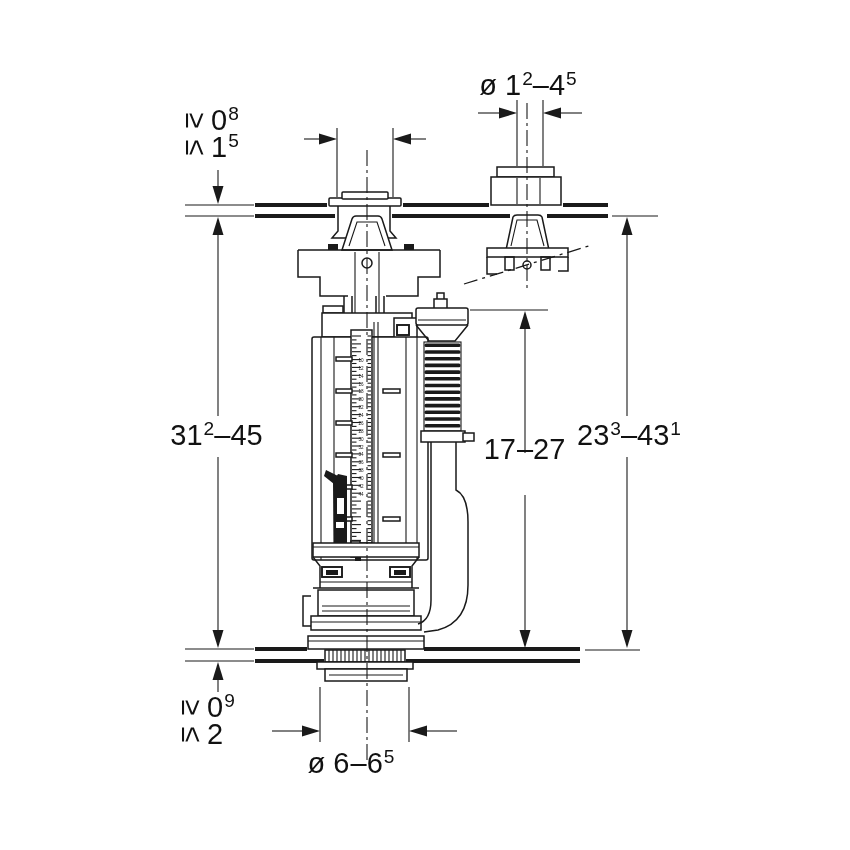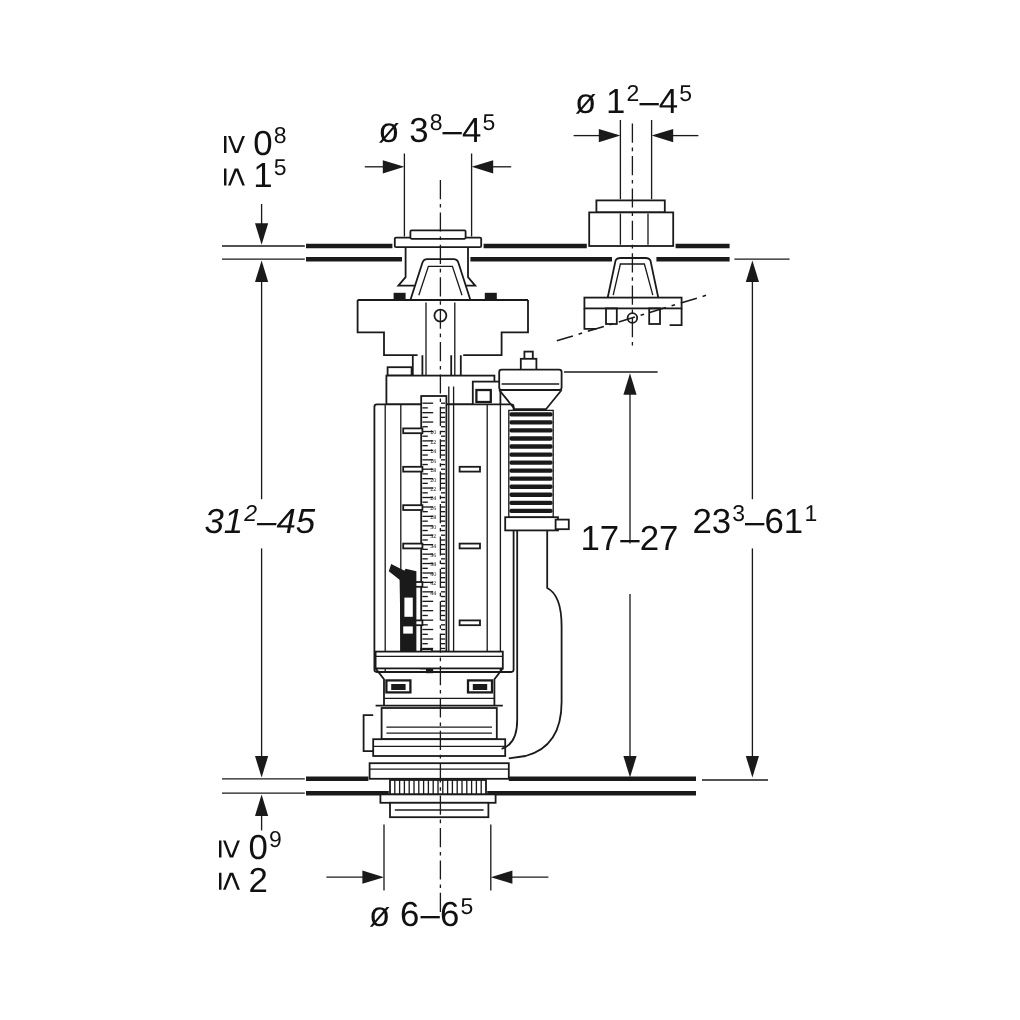--- a/index.html
+++ b/index.html
@@ -349,34 +349,31 @@
     <polygon class="arrow" points="409,731 427,725.5 427,736.5"></polygon>
     <line class="thin" x1="426" y1="731" x2="457" y2="731"></line>
   </g>
 </svg>
 
   <div class="dim-label" style="left:184px;top:107px;">
     <div class="limit-row"><span class="rotsym">≥</span><span>0</span><sup>8</sup></div>
     <div class="limit-row"><span class="rotsym">≤</span><span>1</span><sup>5</sup></div>
   </div>
 
-  <div class="dim-label center" style="left:303px;top:93px;width:122px;">
-    <span>ø </span><span>3</span><sup>8</sup><span>–</span><span>4</span><sup>5</sup>
-  </div>
 
   <div class="dim-label center" style="left:467px;top:69px;width:122px;">
     <span>ø </span><span>1</span><sup>2</sup><span>–</span><span>4</span><sup>5</sup>
   </div>
 
-  <div class="dim-label center" style="left:156px;top:419px;width:122px;font-style:italic;">
+  <div class="dim-label center" style="left:156px;top:419px;width:122px;">
     <span>31</span><sup>2</sup><span>–</span><span>45</span><sup></sup>
   </div>
 
   <div class="dim-label center" style="left:563px;top:419px;width:132px;">
-    <span>23</span><sup>3</sup><span>–</span><span>61</span><sup>1</sup>
+    <span>23</span><sup>3</sup><span>–</span><span>43</span><sup>1</sup>
   </div>
 
   <div class="dim-label center" style="left:464px;top:433px;width:122px;">
     <span>17</span><sup></sup><span>–</span><span>27</span><sup></sup>
   </div>
 
   <div class="dim-label" style="left:180px;top:694px;">
     <div class="limit-row"><span class="rotsym">≥</span><span>0</span><sup>9</sup></div>
     <div class="limit-row"><span class="rotsym">≤</span><span>2</span><sup></sup></div>
   </div>

